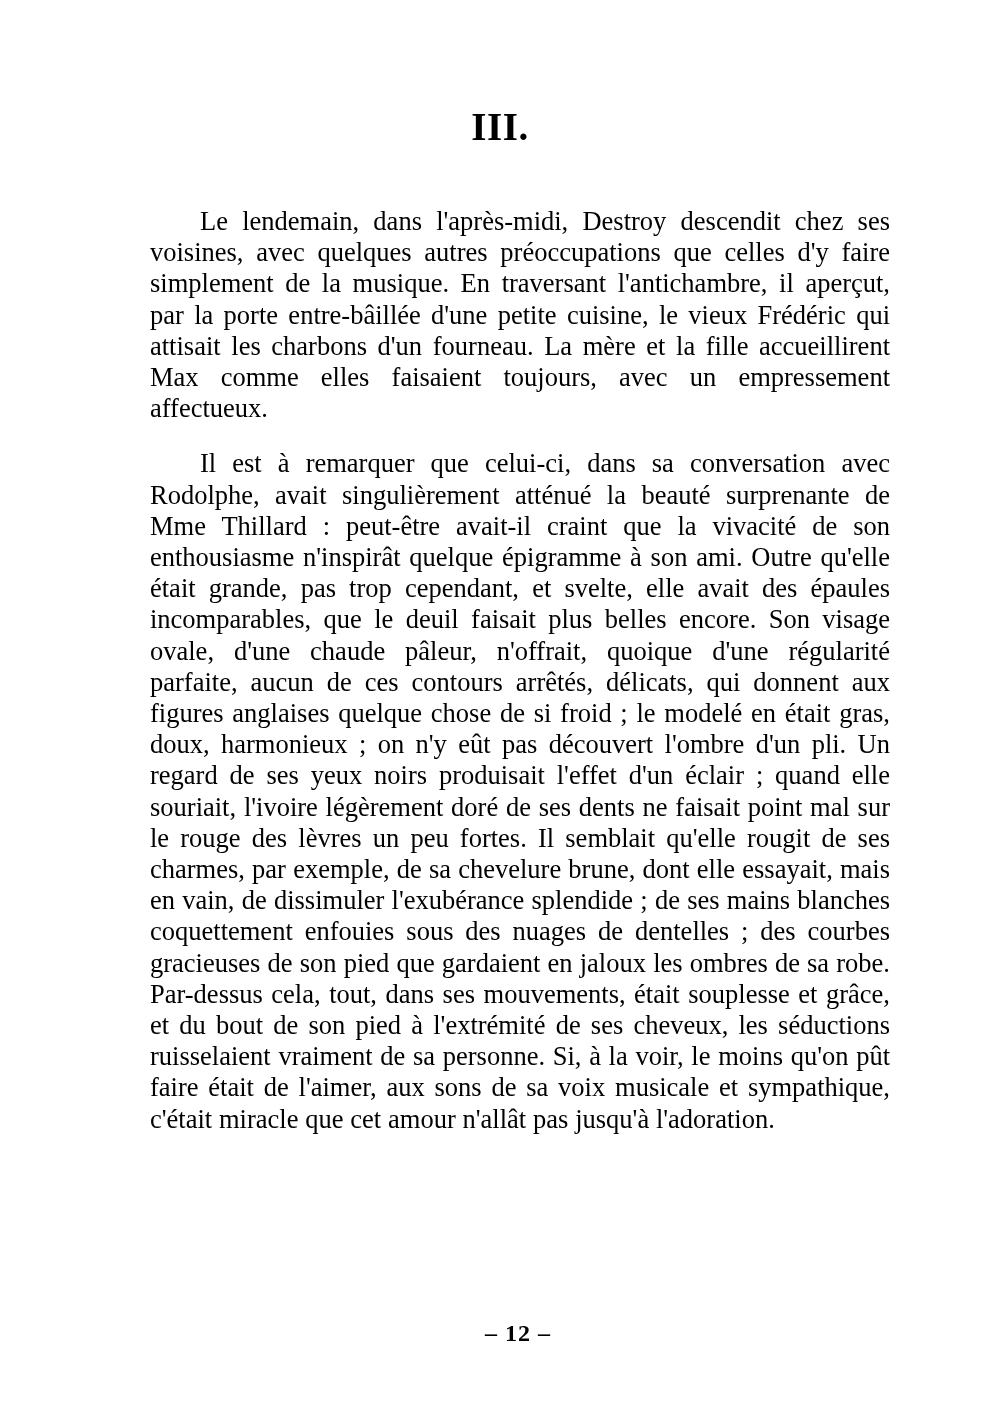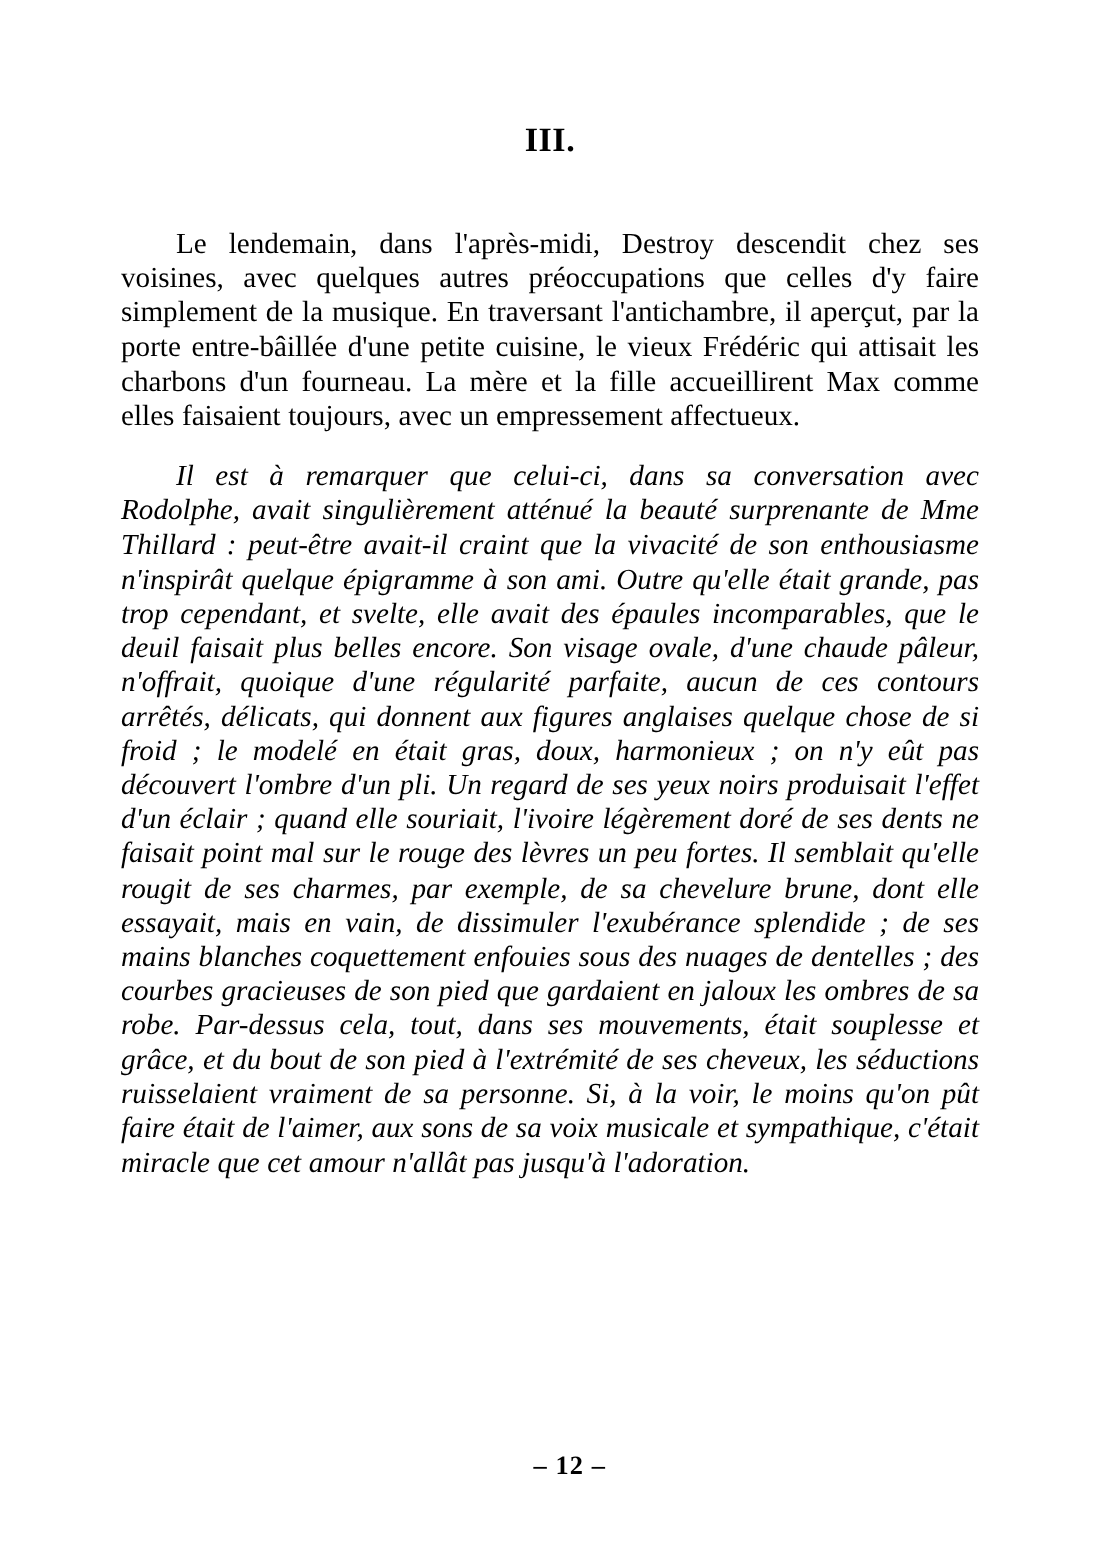--- a/index.html
+++ b/index.html
@@ -27,52 +27,52 @@
     top: 0;
     width: 780px;
   }
 
   .chapter-header {
     padding-top: 108px;
     text-align: center;
   }
 
   .chapter-number {
-    font-size: 31px;
+    font-size: 39px;
     font-weight: bold;
     line-height: 38px;
     letter-spacing: 0.5px;
   }
 
   .chapter-title {
     font-size: 31px;
     font-weight: bold;
     line-height: 40px;
     margin-top: 2px;
   }
 
   .body-text {
     margin-top: 60px;
+    margin-left: 40px;
   }
 
   .para {
     font-size: 26.5px;
     line-height: 31.2px;
     text-align: justify;
     text-justify: inter-word;
     text-indent: 50px;
     margin: 0 0 24px 0;
     hyphens: none;
     -webkit-hyphens: none;
     word-spacing: 0.2px;
   }
 
   .para:last-child {
     margin-bottom: 0;
-    font-style: italic;
   }
 
   .folio {
     position: absolute;
     left: 0;
     right: 0;
     top: 1320px;
     text-align: center;
     font-size: 24px;
     font-weight: bold;

